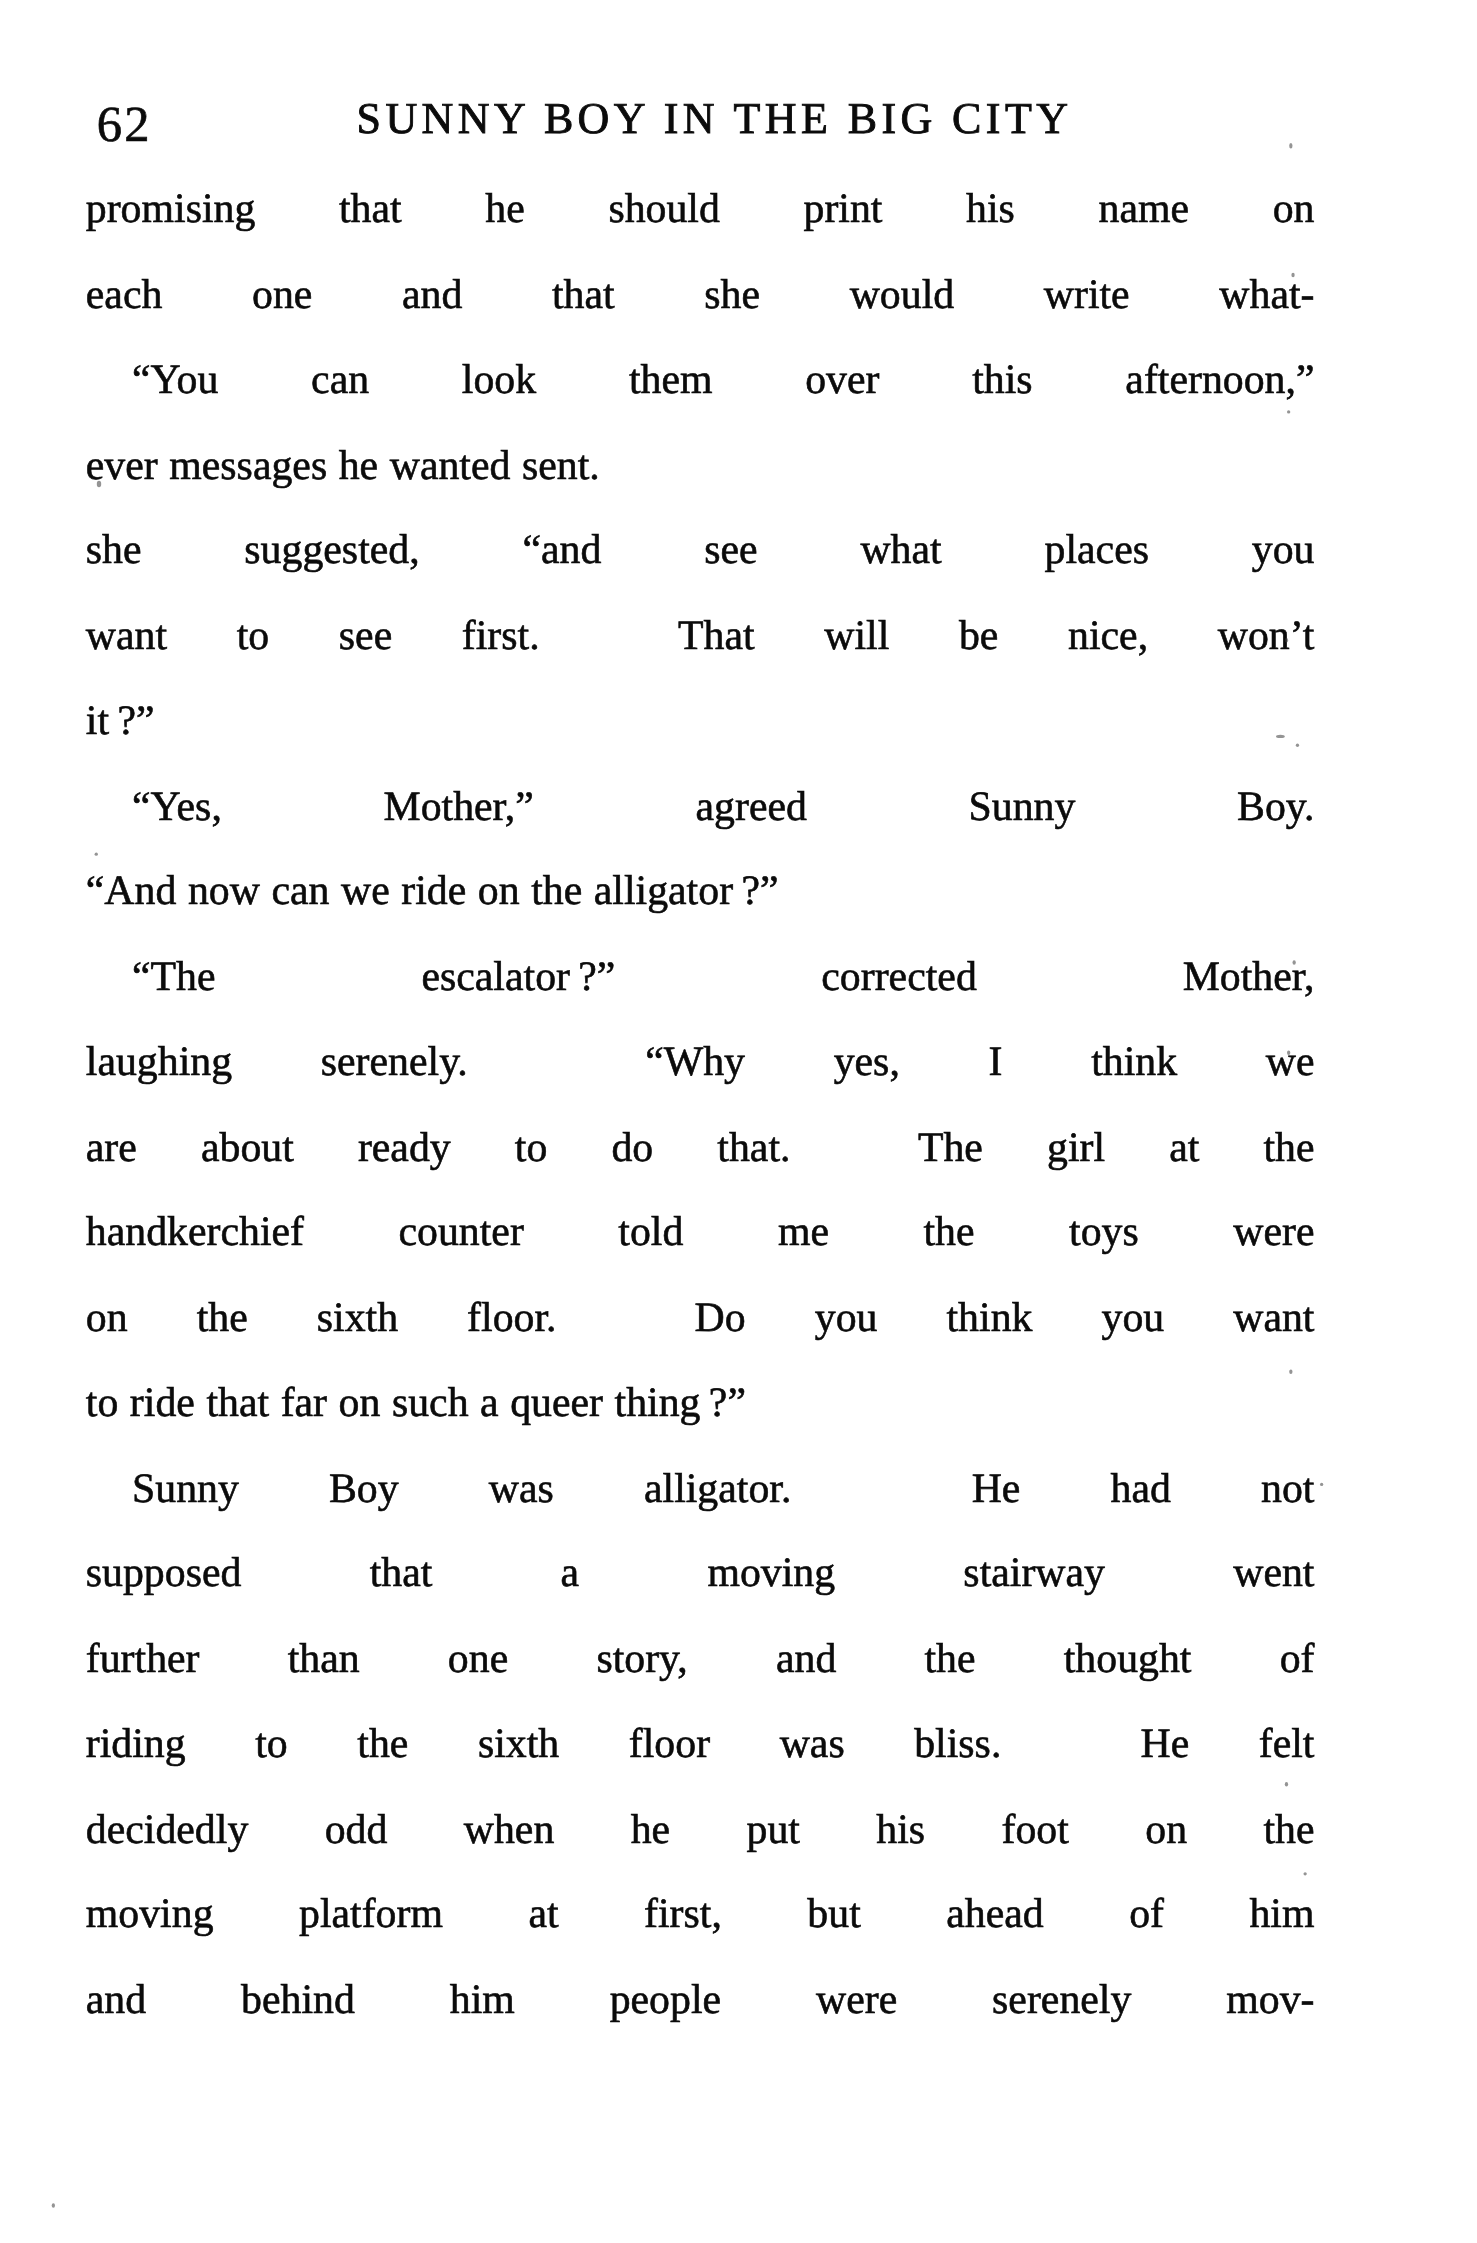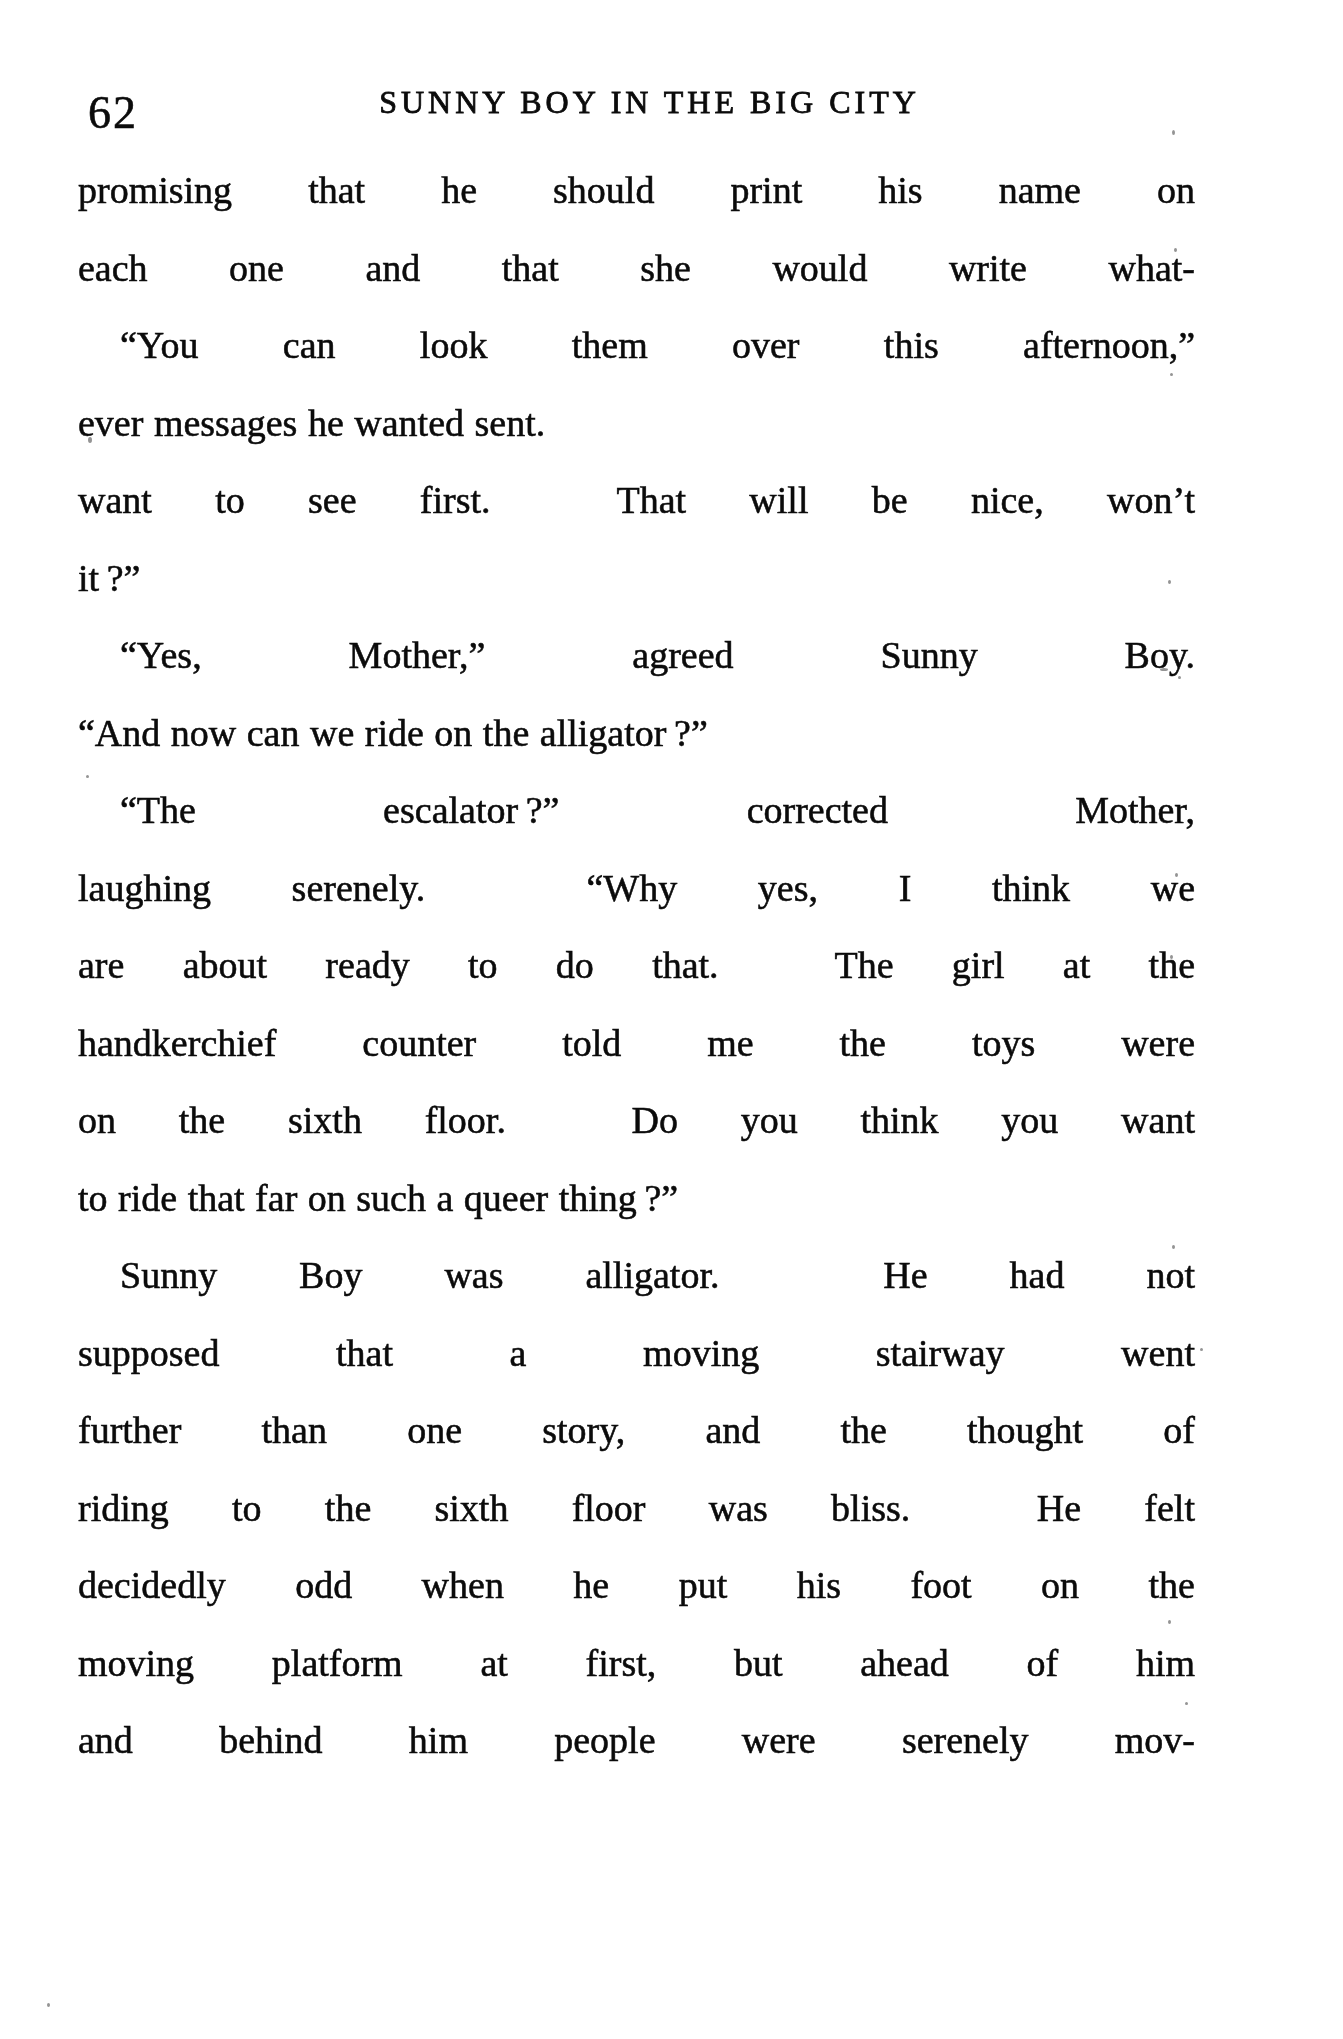--- a/index.html
+++ b/index.html
@@ -28,21 +28,21 @@
   .running-head .pagenum {
     position: absolute;
     left: 10px;
     top: 2px;
     font-size: 46px;
     letter-spacing: 2px;
     -webkit-text-stroke: 0.6px #0b0b0b;
   }
   .running-head .title {
     display: inline-block;
-    font-size: 32px;
+    font-size: 40px;
     letter-spacing: 4px;
     white-space: nowrap;
     margin-left: 26px;
     -webkit-text-stroke: 0.8px #0b0b0b;
   }
   
   .text-block {
     position: absolute;
     top: 152px;
     left: 78px;
@@ -79,20 +79,21 @@
   <div class="running-head">
     <span class="pagenum">62</span>
     <span class="title">SUNNY BOY IN THE BIG CITY</span>
   </div>
 
   <div class="text-block">
     <div class="line">promising that he should print his name on</div>
     <div class="line">each one and that she would write what-</div>
     <div class="line indent">“You can look them over this afternoon,”</div>
     <div class="line last">ever messages he wanted sent.</div>
+    <div class="line">she suggested, “and see what places you</div>
     <div class="line">want to see first.  That will be nice, won’t</div>
     <div class="line last">it ?”</div>
     <div class="line indent">“Yes, Mother,” agreed Sunny Boy.</div>
     <div class="line last">“And now can we ride on the alligator ?”</div>
     <div class="line indent">“The escalator ?” corrected Mother,</div>
     <div class="line">laughing serenely.  “Why yes, I think we</div>
     <div class="line">are about ready to do that.  The girl at the</div>
     <div class="line">handkerchief counter told me the toys were</div>
     <div class="line">on the sixth floor.  Do you think you want</div>
     <div class="line last">to ride that far on such a queer thing ?”</div>

